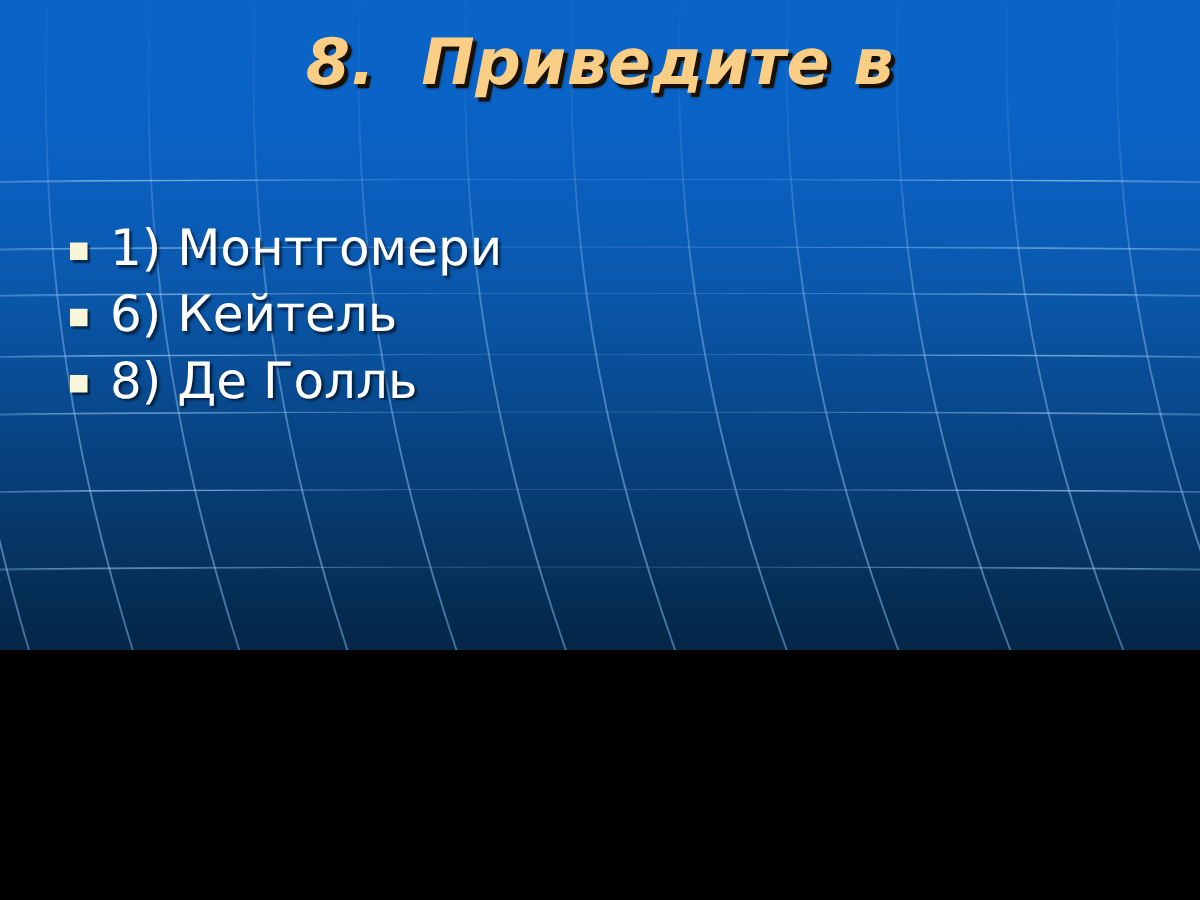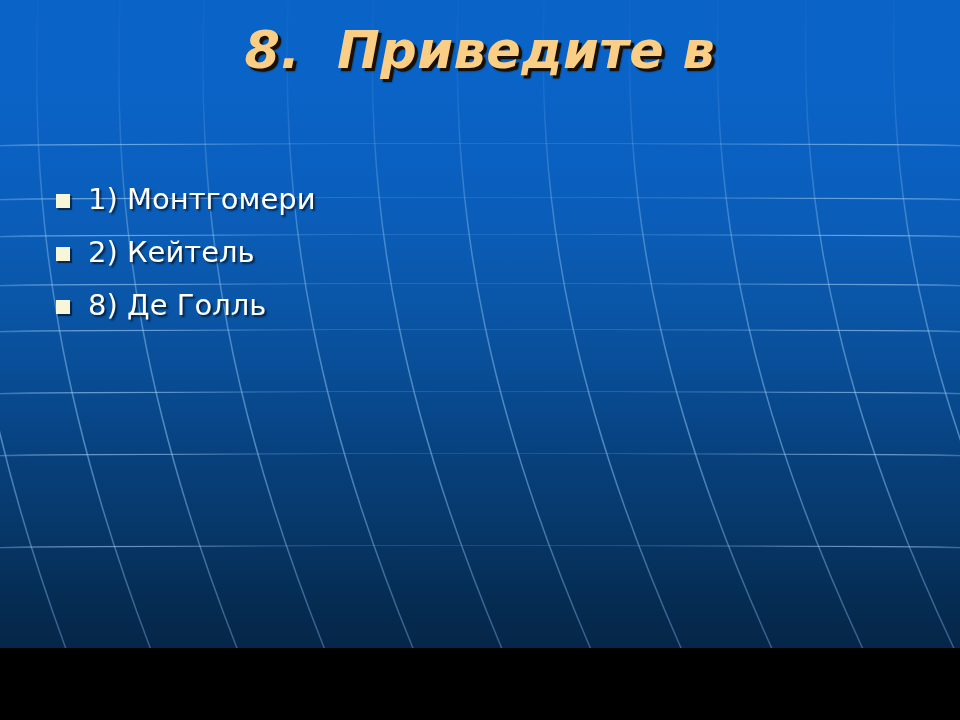--- a/index.html
+++ b/index.html
@@ -3,21 +3,21 @@
 <meta charset="utf-8">
 <style>
   html, body {
     margin: 0;
     padding: 0;
     background: #000;
   }
   #slide {
     position: relative;
     width: 960px;
-    height: 648px;
+    height: 520px;
     overflow: hidden;
     font-family: "DejaVu Sans", "Liberation Sans", sans-serif;
     background: linear-gradient(to bottom,
         #0a63c6 0%,
         #0a63c6 14%,
         #0a60c0 26%,
         #0a5cb6 36%,
         #0a57aa 45%,
         #09509c 54%,
         #08488c 63%,
@@ -77,21 +77,21 @@
   .bullet-marker {
     width: 14px;
     height: 14px;
     background: #f8f6d9;
     flex: 0 0 14px;
     margin-right: 18px;
     margin-top: 5px;
     box-shadow: 2px 2px 1px rgba(0,0,0,0.55);
   }
   .bullet-text {
-    font-size: 29px;
+    font-size: 40px;
     font-weight: normal;
     color: #ffffff;
     line-height: 46px;
     white-space: pre;
     text-shadow: 2px 2px 2px rgba(0,0,0,0.6);
   }
 </style>
 </head>
 <body>
 
@@ -156,21 +156,21 @@
 
   <div class="bullet-group" id="group-people">
 
     <div class="bullet-row">
       <span class="bullet-marker"></span>
       <span class="bullet-text">1) Монтгомери</span>
     </div>
 
     <div class="bullet-row">
       <span class="bullet-marker"></span>
-      <span class="bullet-text">2) Кейтель</span>
+      <span class="bullet-text">6) Кейтель</span>
     </div>
 
     <div class="bullet-row">
       <span class="bullet-marker"></span>
       <span class="bullet-text">8) Де Голль</span>
     </div>
   </div>
 
 
 </div>

